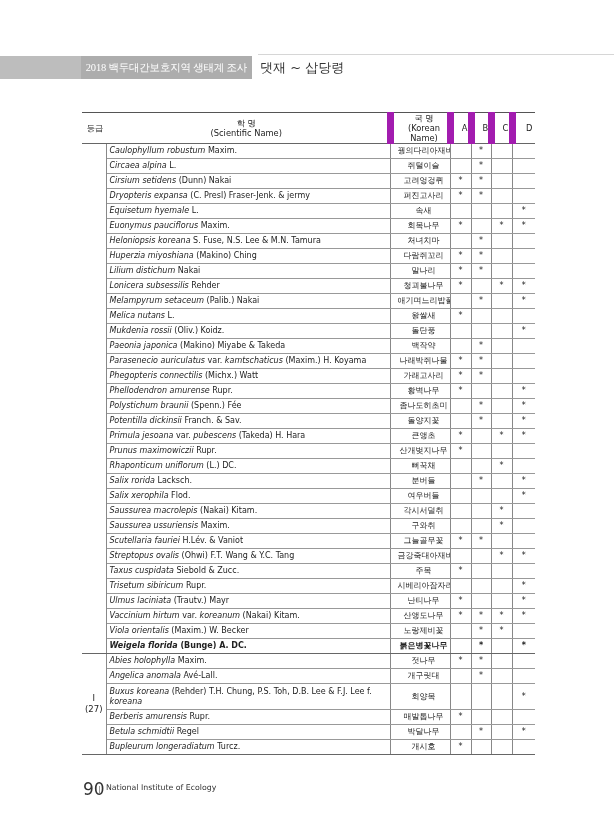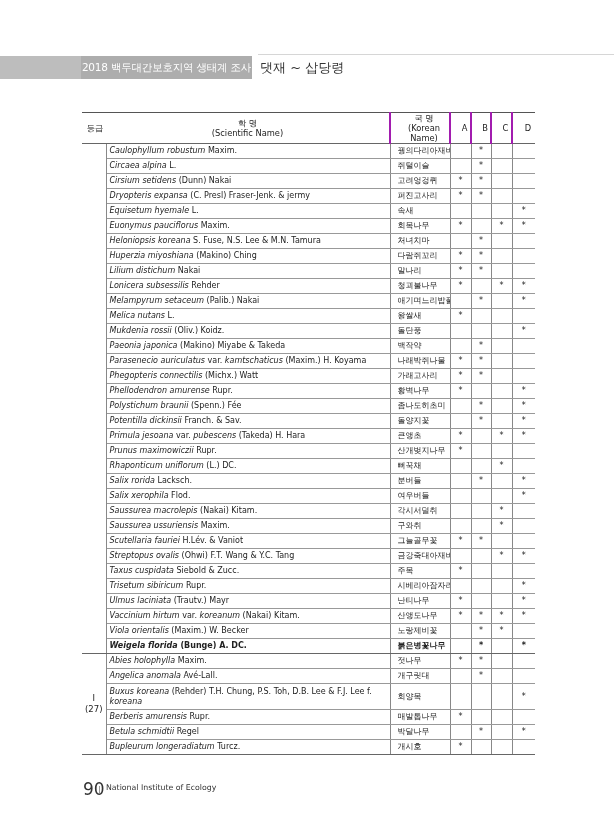--- a/index.html
+++ b/index.html
@@ -1,27 +1,27 @@
 <!DOCTYPE html>
 <html><head>
 <meta charset="utf-8">
 <style>
   html, body { margin:0; padding:0; background:#ffffff; }
   body { width:614px; height:840px; position:relative; overflow:hidden; font-family:"DejaVu Sans", sans-serif; color:#222; }
   .hdr-band { position:absolute; left:0; top:56px; width:252px; height:23px; background:#bdbdbd; }
-  .hdr-box { position:absolute; left:81px; top:56px; width:171px; height:23px; background:#adadad; color:#fff; font-size:10.5px; line-height:23px; text-align:center; letter-spacing:-0.2px; }
+  .hdr-box { position:absolute; left:81px; top:56px; width:171px; height:23px; background:#adadad; color:#fff; font-size:10.5px; line-height:23px; text-align:center; letter-spacing:-0.2px;font-family:Liberation Serif, serif; }
   .hdr-line { position:absolute; left:258px; top:54px; width:356px; height:1px; background:#d6d6d6; }
   .hdr-sub { position:absolute; left:260px; top:56px; height:23px; line-height:23px; font-size:13px; color:#333; }
 
   table.main { position:absolute; left:82px; top:112px; width:453px; border-collapse:collapse; table-layout:fixed; font-size:8px; }
   table.main th { font-weight:normal; font-size:8.3px; border-top:1.5px solid #555; border-bottom:1px solid #666; height:24px; line-height:10px; padding:0; }
-  table.main th.sep, table.main td.sep { border-left:2px solid #a21caf;padding-left:8px; }
+  table.main th.sep, table.main td.sep { border-left:7px solid #a21caf;padding-left:8px; }
   table.main td { height:14px; padding:0 0 0 3px; border-bottom:1px solid #999; white-space:nowrap; overflow:hidden; line-height:14px; }
   table.main td.mk { text-align:center; padding:0; font-size:8px; border-left:1px solid #888; }
-  table.main td.ko { padding-left:7px; border-left:1px solid #888; font-size:8px; }
+  table.main td.ko { padding-left:7px; border-left:1px solid #888; font-size:8px;text-align:center; }
   table.main td.grade { border-bottom:none; border-right:1.5px solid #888; padding:0; text-align:center; font-size:8.5px; line-height:11px; vertical-align:middle; }
   table.main td.grade.last { border-bottom:1.5px solid #666; }
   table.main tr.dbl td { height:25px; line-height:10px; white-space:normal; }
   table.main tr.lastrow td { border-bottom:1.5px solid #666; }
   table.main tr.grpend td { border-bottom:1.5px solid #666;font-weight:bold; }
   i { font-style:italic; }
 
   .footer { position:absolute; left:83px; top:779px; font-size:17px; color:#333; }
   .footer-sep { position:absolute; left:99px; top:786px; width:1px; height:7px; background:#999; }
   .footer-txt { position:absolute; left:106px; top:783px; font-size:7.8px; color:#333;text-align:center; }

